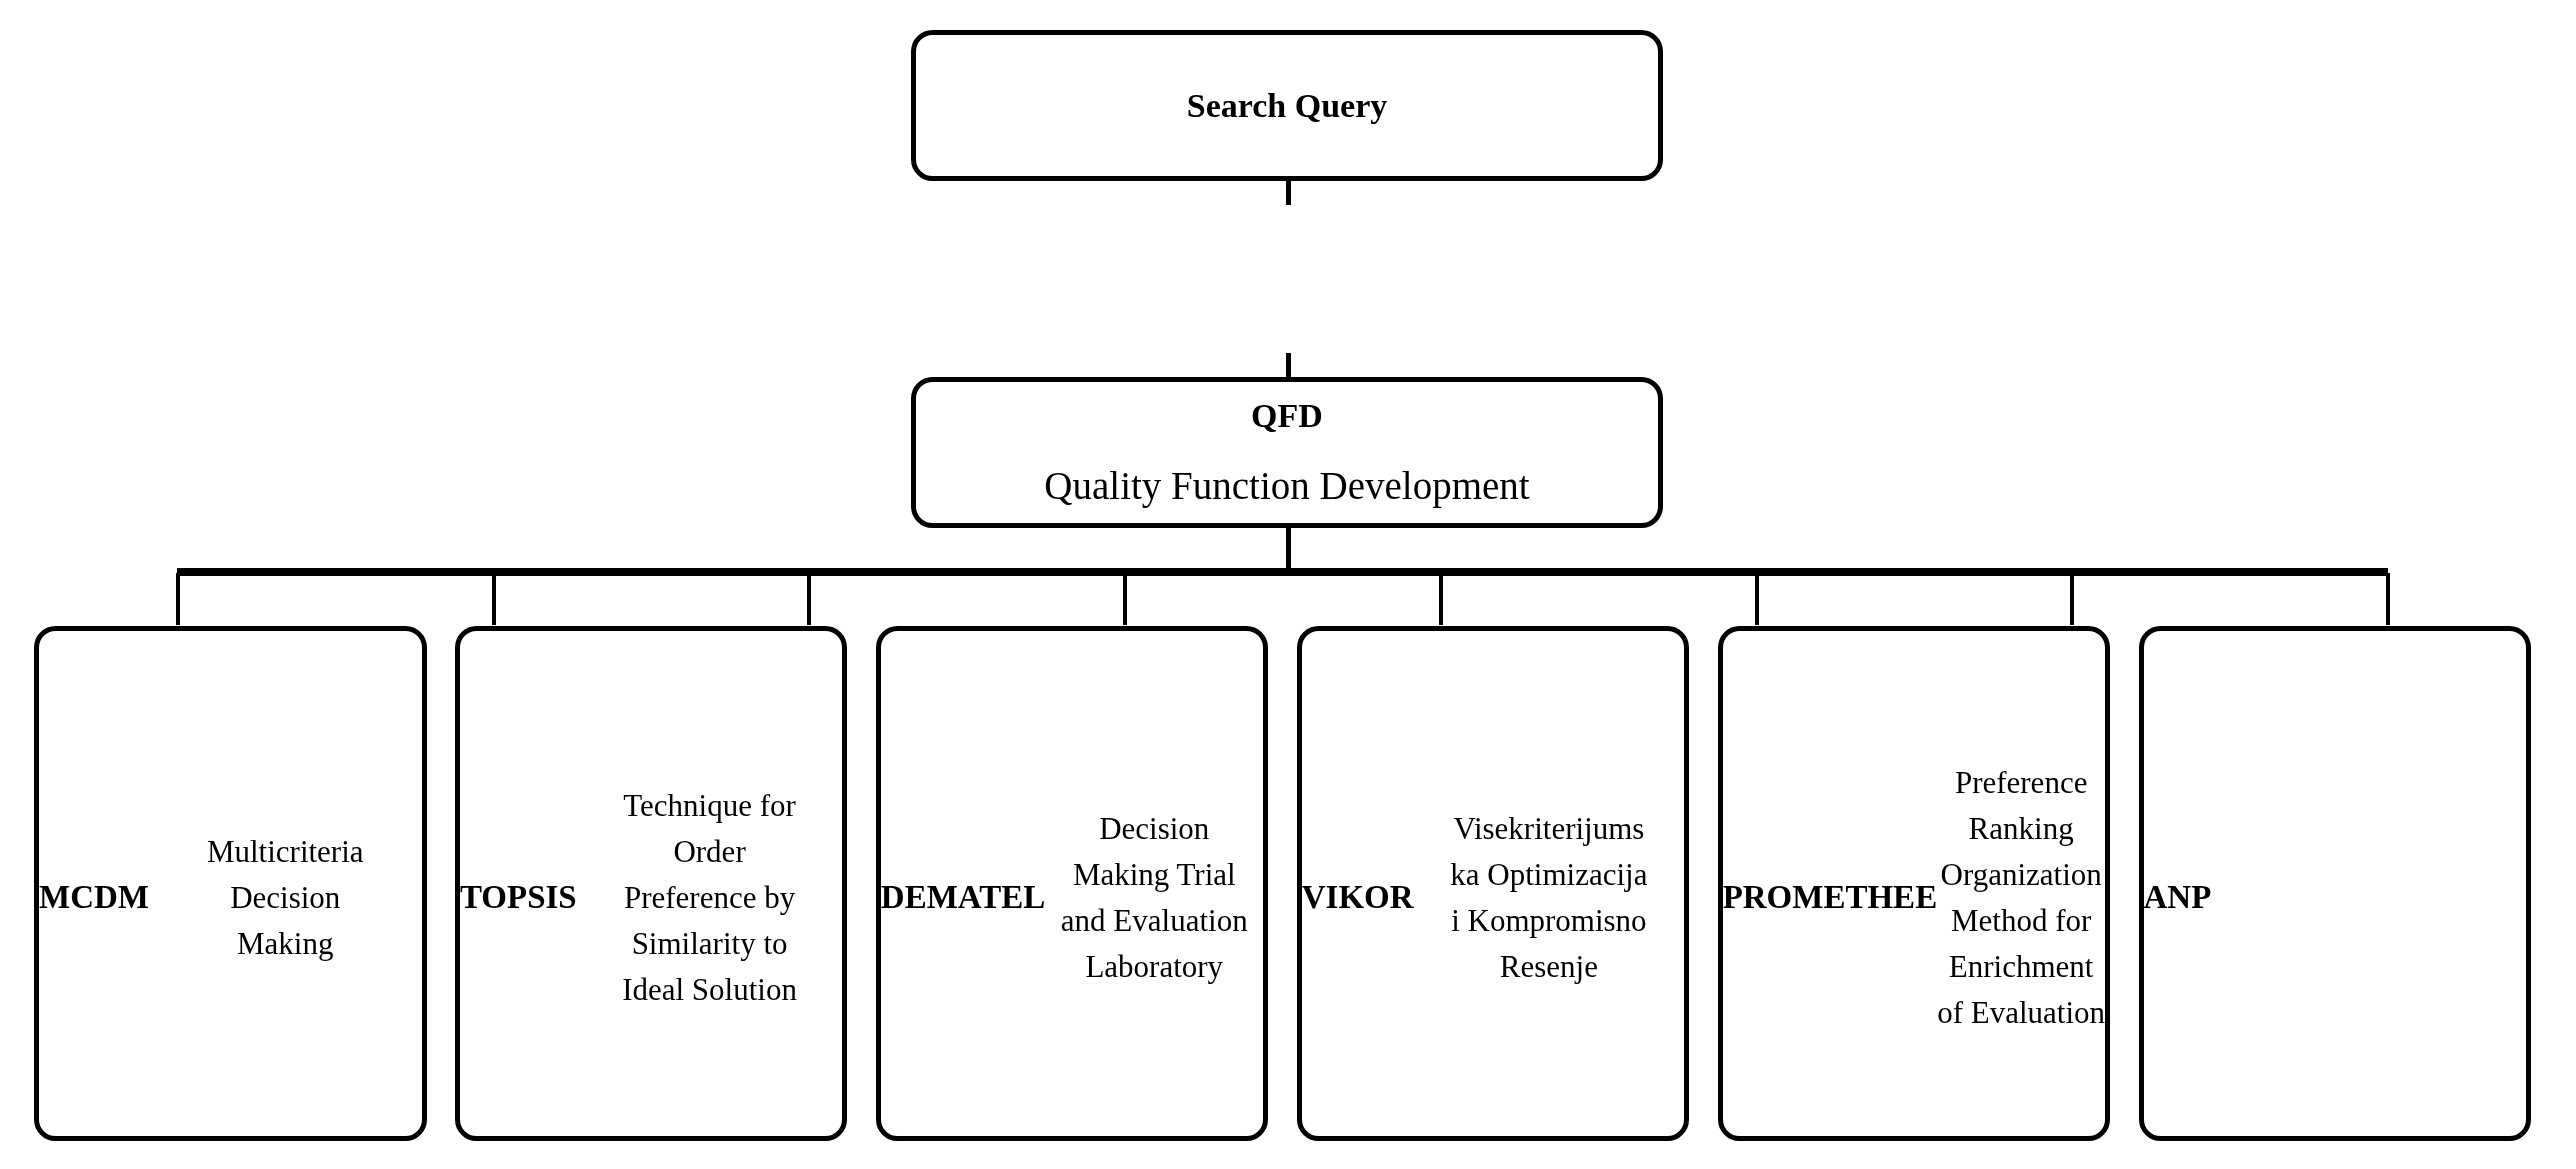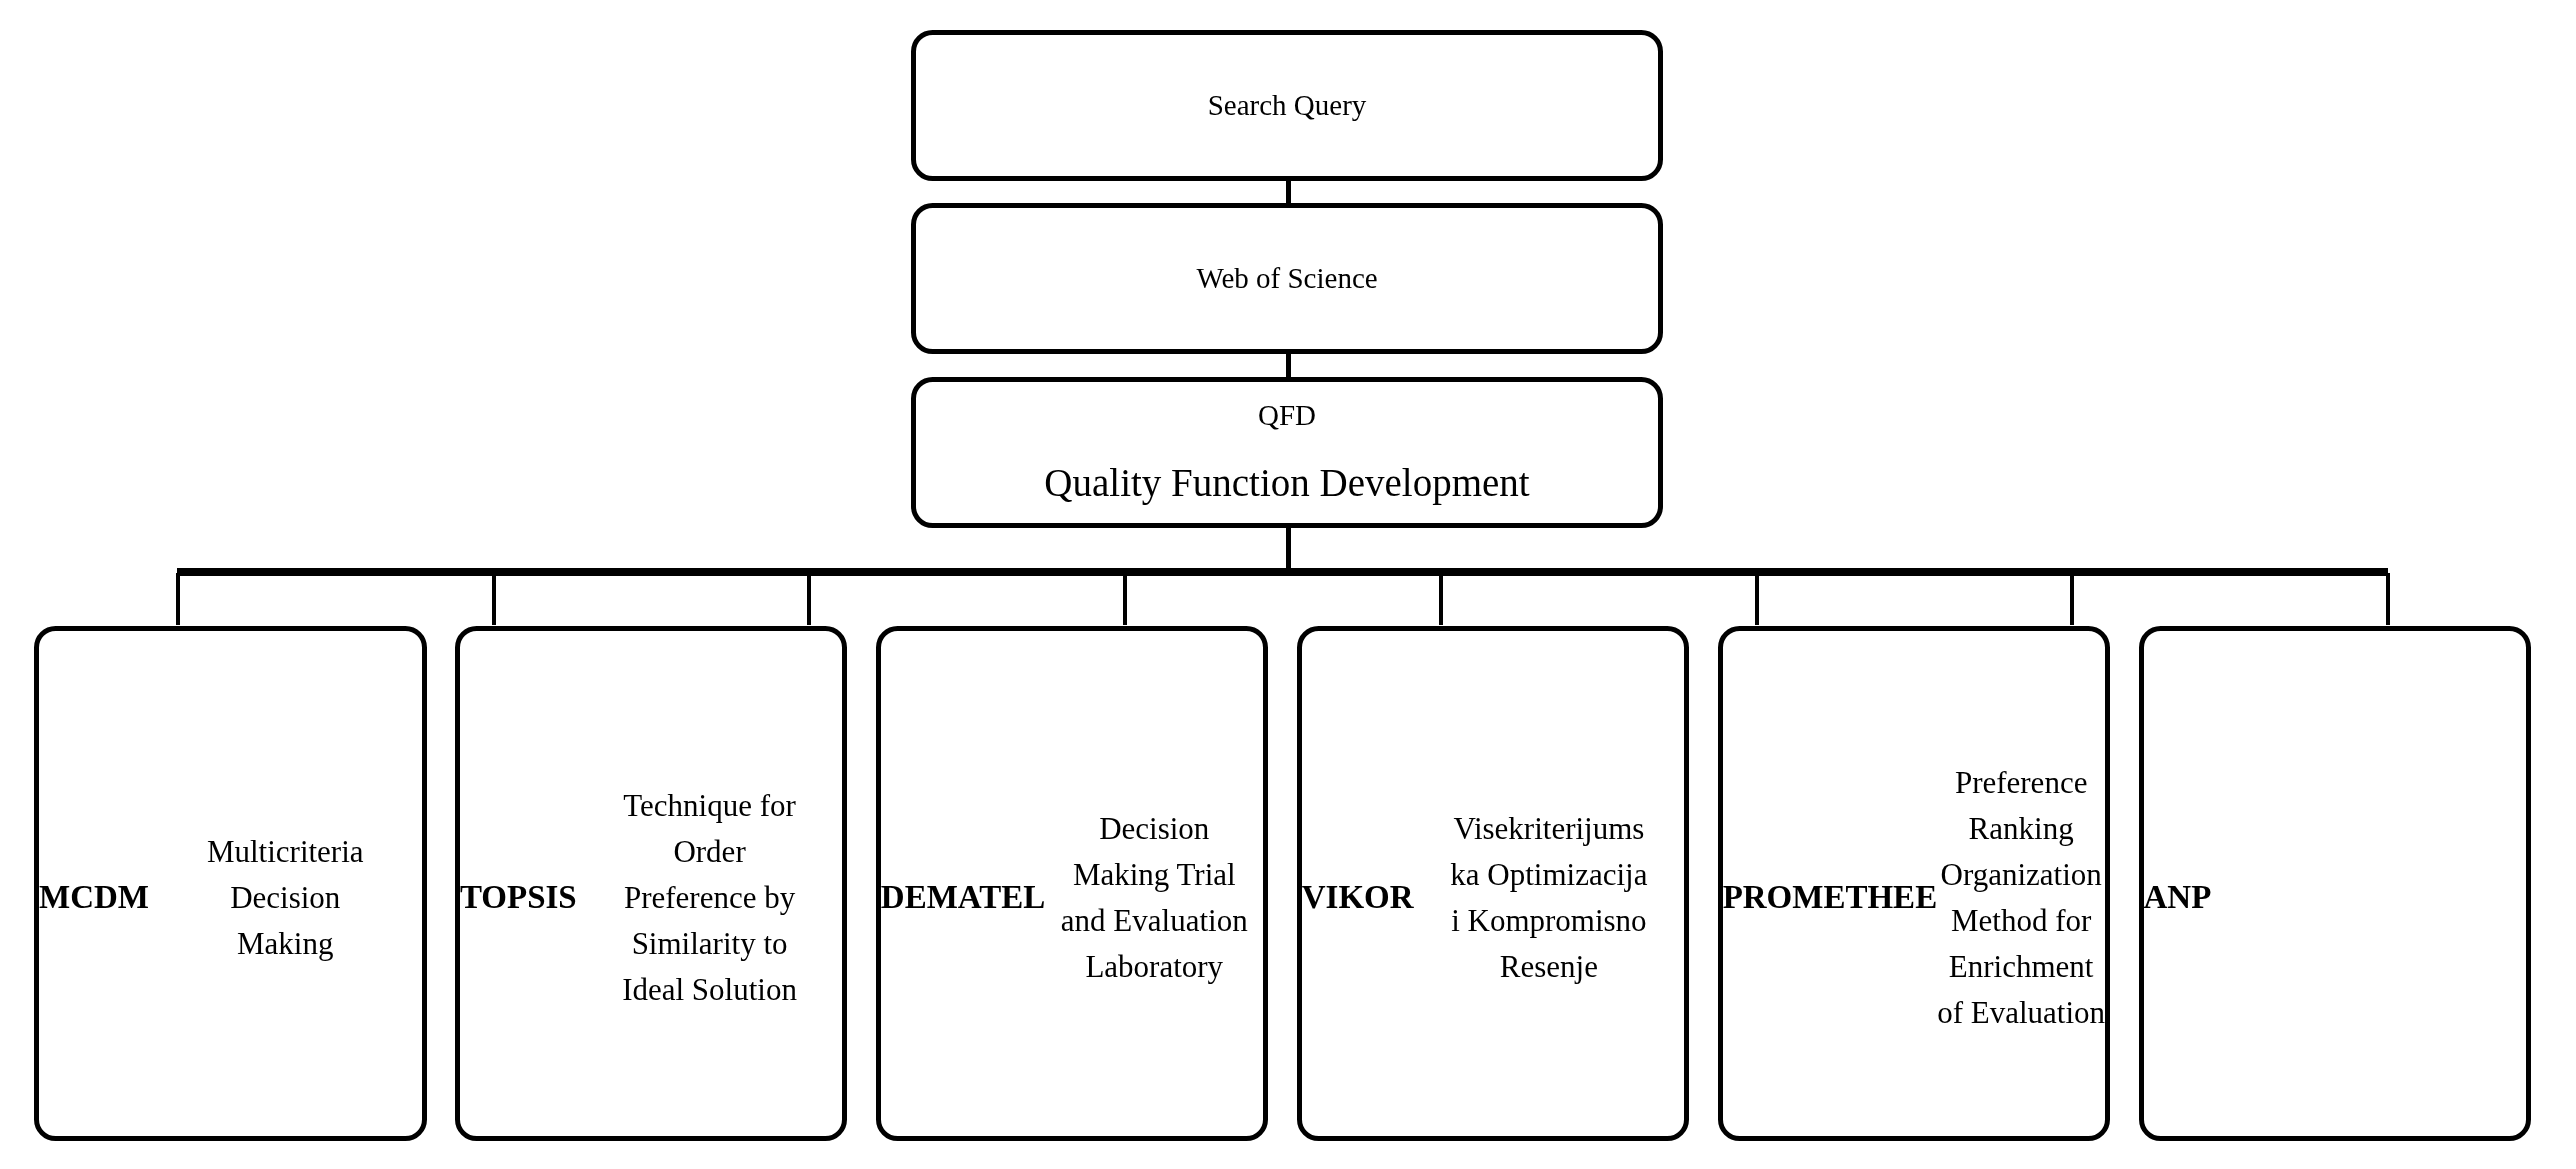--- a/index.html
+++ b/index.html
@@ -29,22 +29,22 @@
     display: flex;
     flex-direction: column;
     align-items: center;
     justify-content: center;
     text-align: center;
   }
   #box-search { top: 30px; }
   #box-wos    { top: 203px; }
   #box-qfd    { top: 377px; gap: 30px; }
   .top-title {
-    font-size: 29px;
-    font-weight: normal;
+    font-size: 34px;
+    font-weight: bold;
     line-height: 1.1;
   }
   .qfd-full {
     font-size: 39px;
     font-weight: normal;
     line-height: 1.1;
   }
   .methods-row {
     position: absolute;
     left: 34px;
@@ -91,23 +91,20 @@
 </style>
 </head>
 <body>
 
 <div class="canvas">
 
   <div class="box top-box" id="box-search">
     <div class="top-title">Search Query</div>
   </div>
 
-  <div class="box top-box" id="box-wos">
-    <div class="top-title">Web of Science</div>
-  </div>
 
   <div class="box top-box" id="box-qfd">
     <div class="top-title">QFD</div>
     <div class="qfd-full">Quality Function Development</div>
   </div>
 
   <div class="vline" style="left:1286px; top:180px; height:25px;"></div>
   <div class="vline" style="left:1286px; top:353px; height:25px;"></div>
   <div class="vline" style="left:1286px; top:527px; height:42px;"></div>
 

